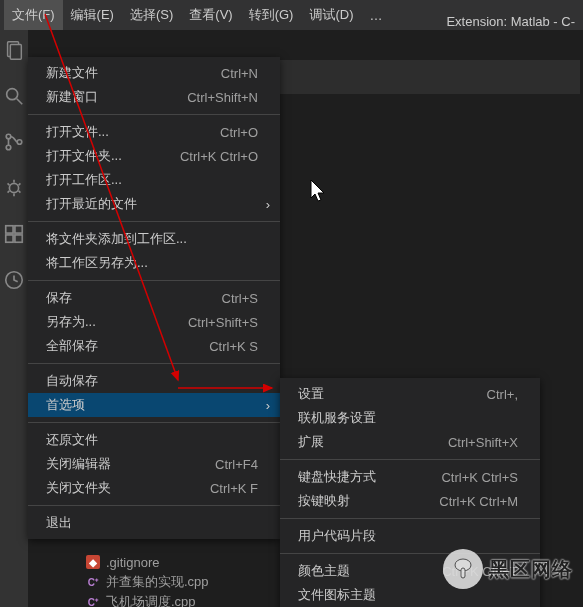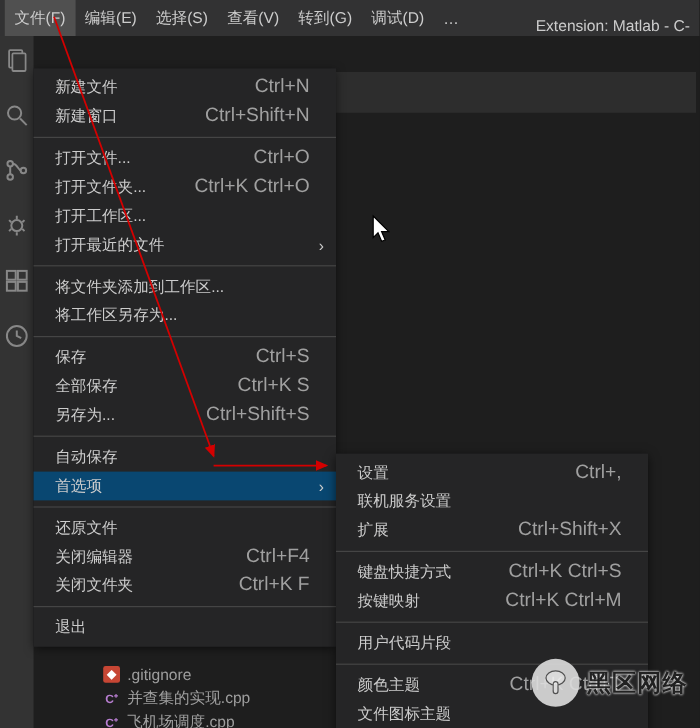--- a/index.html
+++ b/index.html
@@ -71,21 +71,21 @@
       display: flex;
       align-items: center;
       height: 24px;
       padding: 0 22px 0 18px;
       position: relative;
     }
     .row.hover { background: #094771; }
     .row .keys {
       margin-left: auto;
       color: #a0a0a0;
-      font-size: 16px;
+      font-size: 13px;
     }
     .sep {
       height: 1px;
       background: #454545;
       margin: 5px 0;
     }
     .chevron {
       position: absolute;
       right: 10px;
       color: #cccccc;
@@ -239,26 +239,26 @@
     </div>
   <div class="row">
       <span>将工作区另存为...</span>
     </div>
   <div class="sep"></div>
   <div class="row">
       <span>保存</span>
       <span class="keys">Ctrl+S</span>
     </div>
   <div class="row">
+      <span>另存为...</span>
+      <span class="keys">Ctrl+Shift+S</span>
+    </div>
+  <div class="row">
       <span>全部保存</span>
       <span class="keys">Ctrl+K S</span>
-    </div>
-  <div class="row">
-      <span>另存为...</span>
-      <span class="keys">Ctrl+Shift+S</span>
     </div>
   <div class="sep"></div>
   <div class="row">
       <span>自动保存</span>
     </div>
   <div class="row hover">
       <span>首选项</span>
       <span class="chevron">›</span>
     </div>
   <div class="sep"></div>

